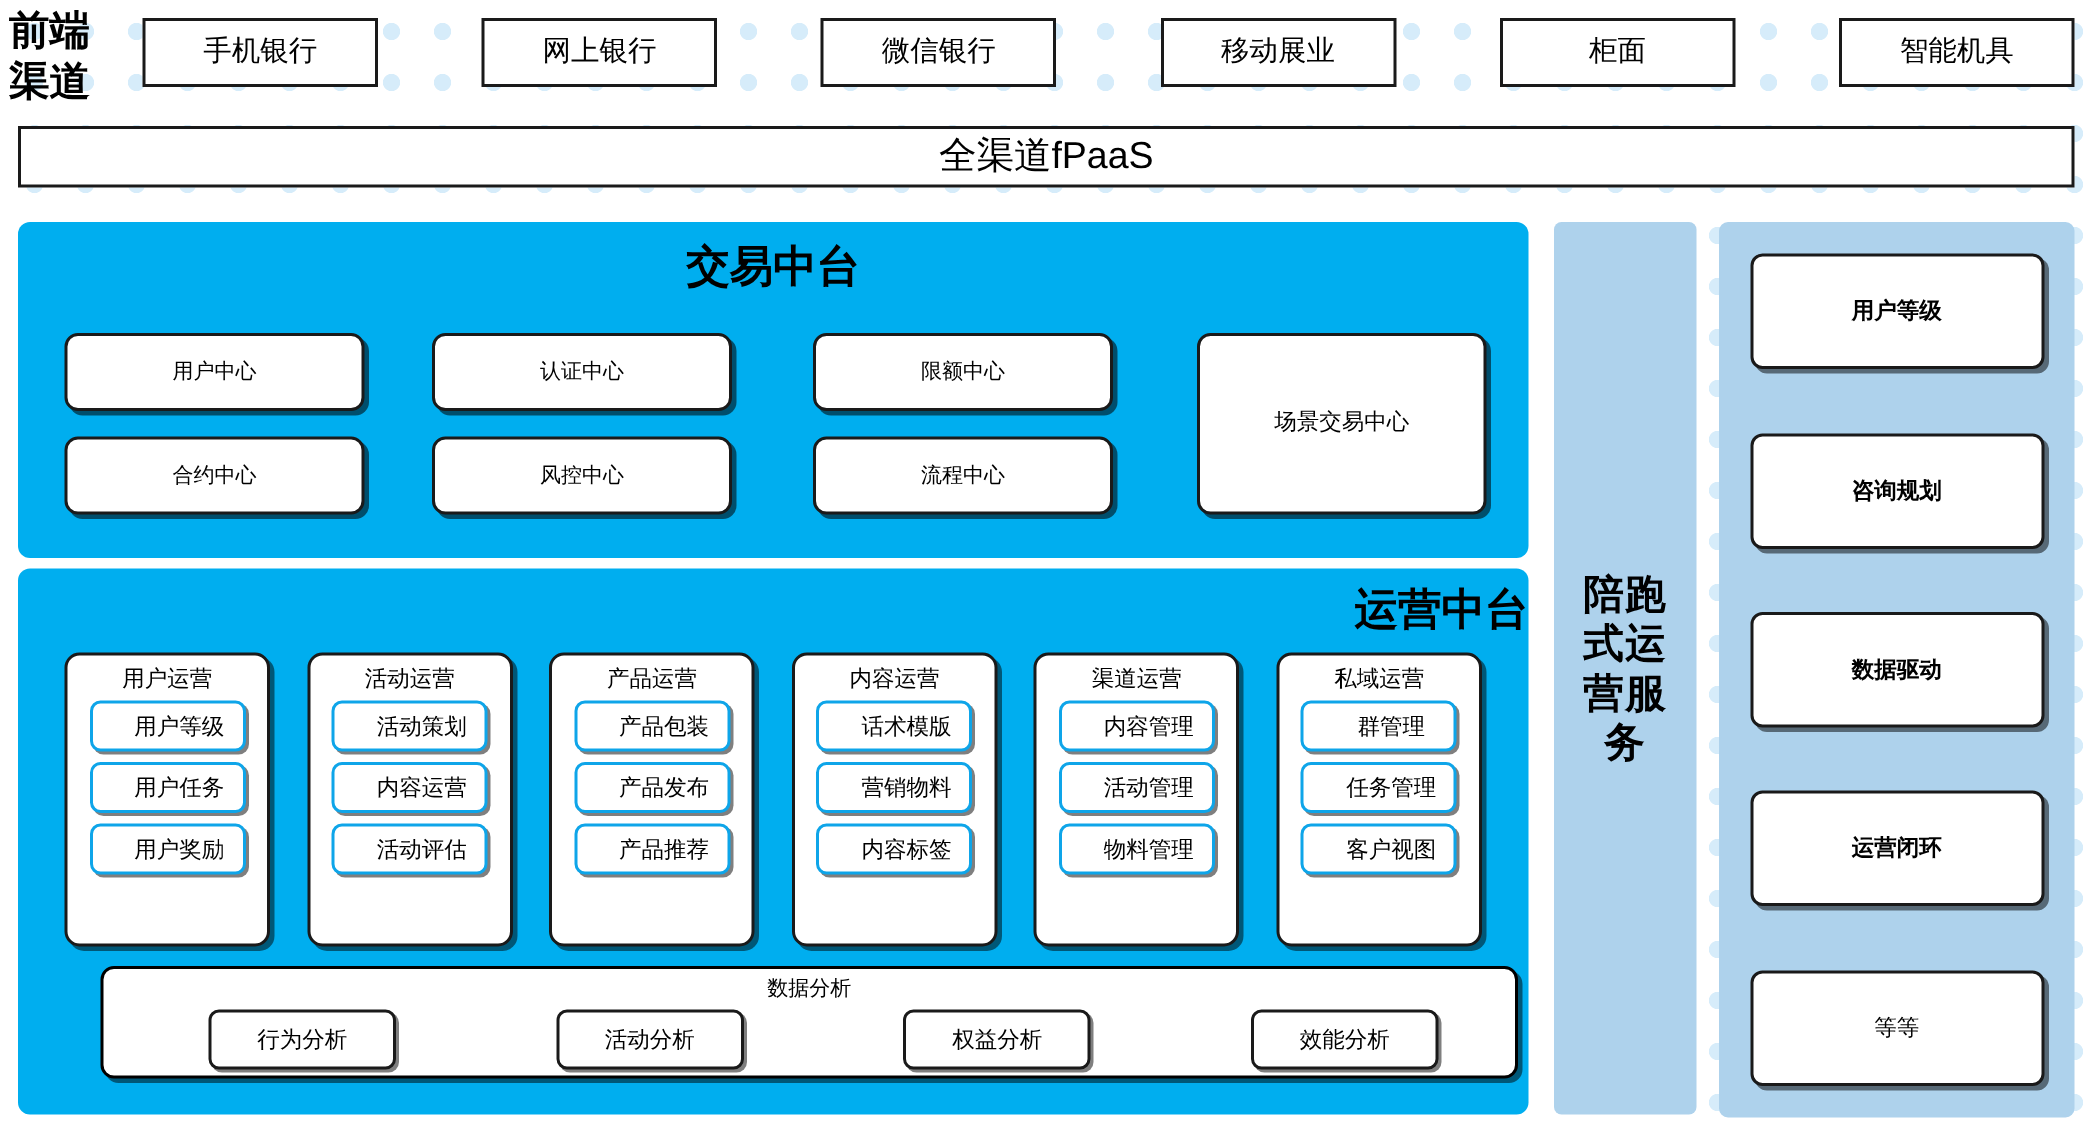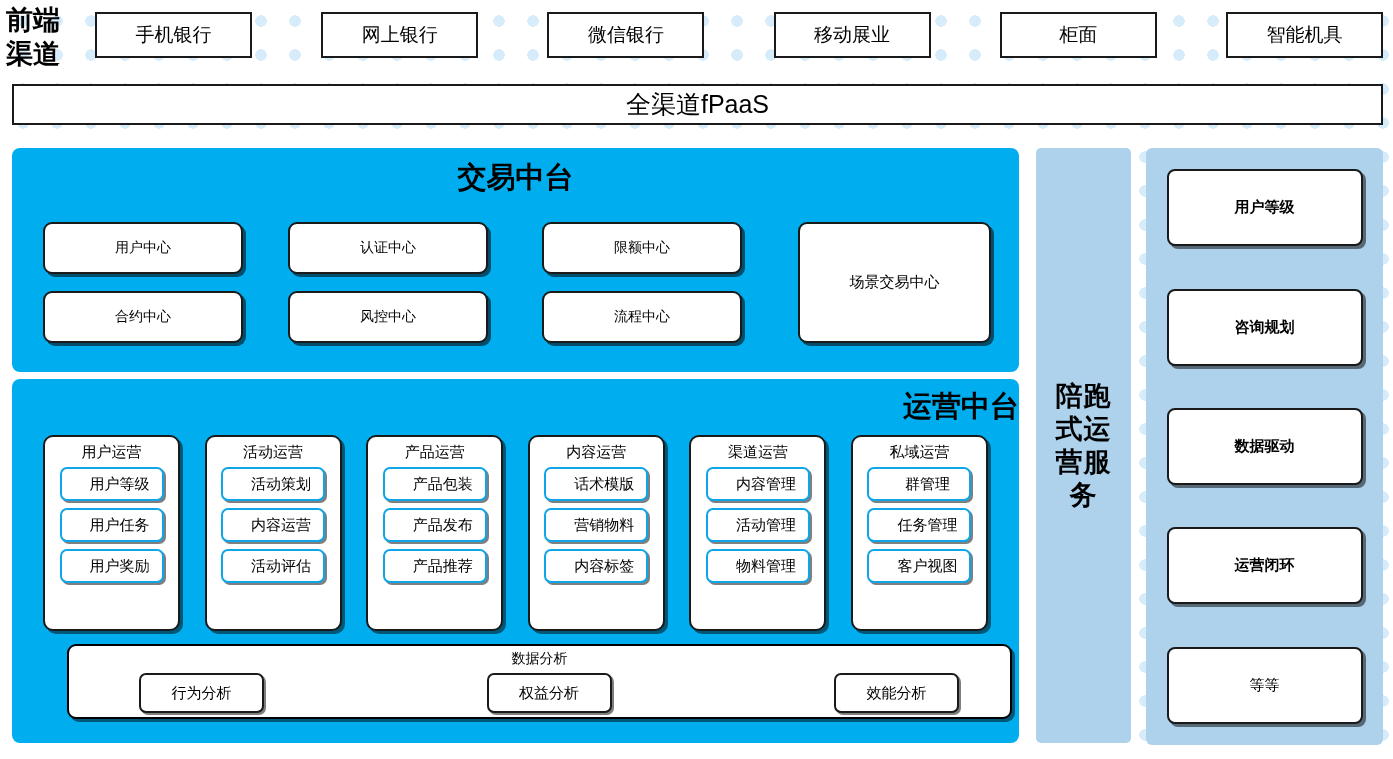--- a/index.html
+++ b/index.html
@@ -252,20 +252,21 @@
         <div class="ops-item">客户视图</div>
       </div>
     </div>
 
   </div>
 
   <div id="data-analysis">
     <div id="da-title">数据分析</div>
     <div id="da-items">
       <div class="da-item">行为分析</div>
+      <div class="da-item">活动分析</div>
       <div class="da-item">权益分析</div>
       <div class="da-item">效能分析</div>
     </div>
   </div>
 </div>
 
 <div id="escort" class="layer">
   <div id="escort-text">陪跑式运营服务</div>
 </div>
 

